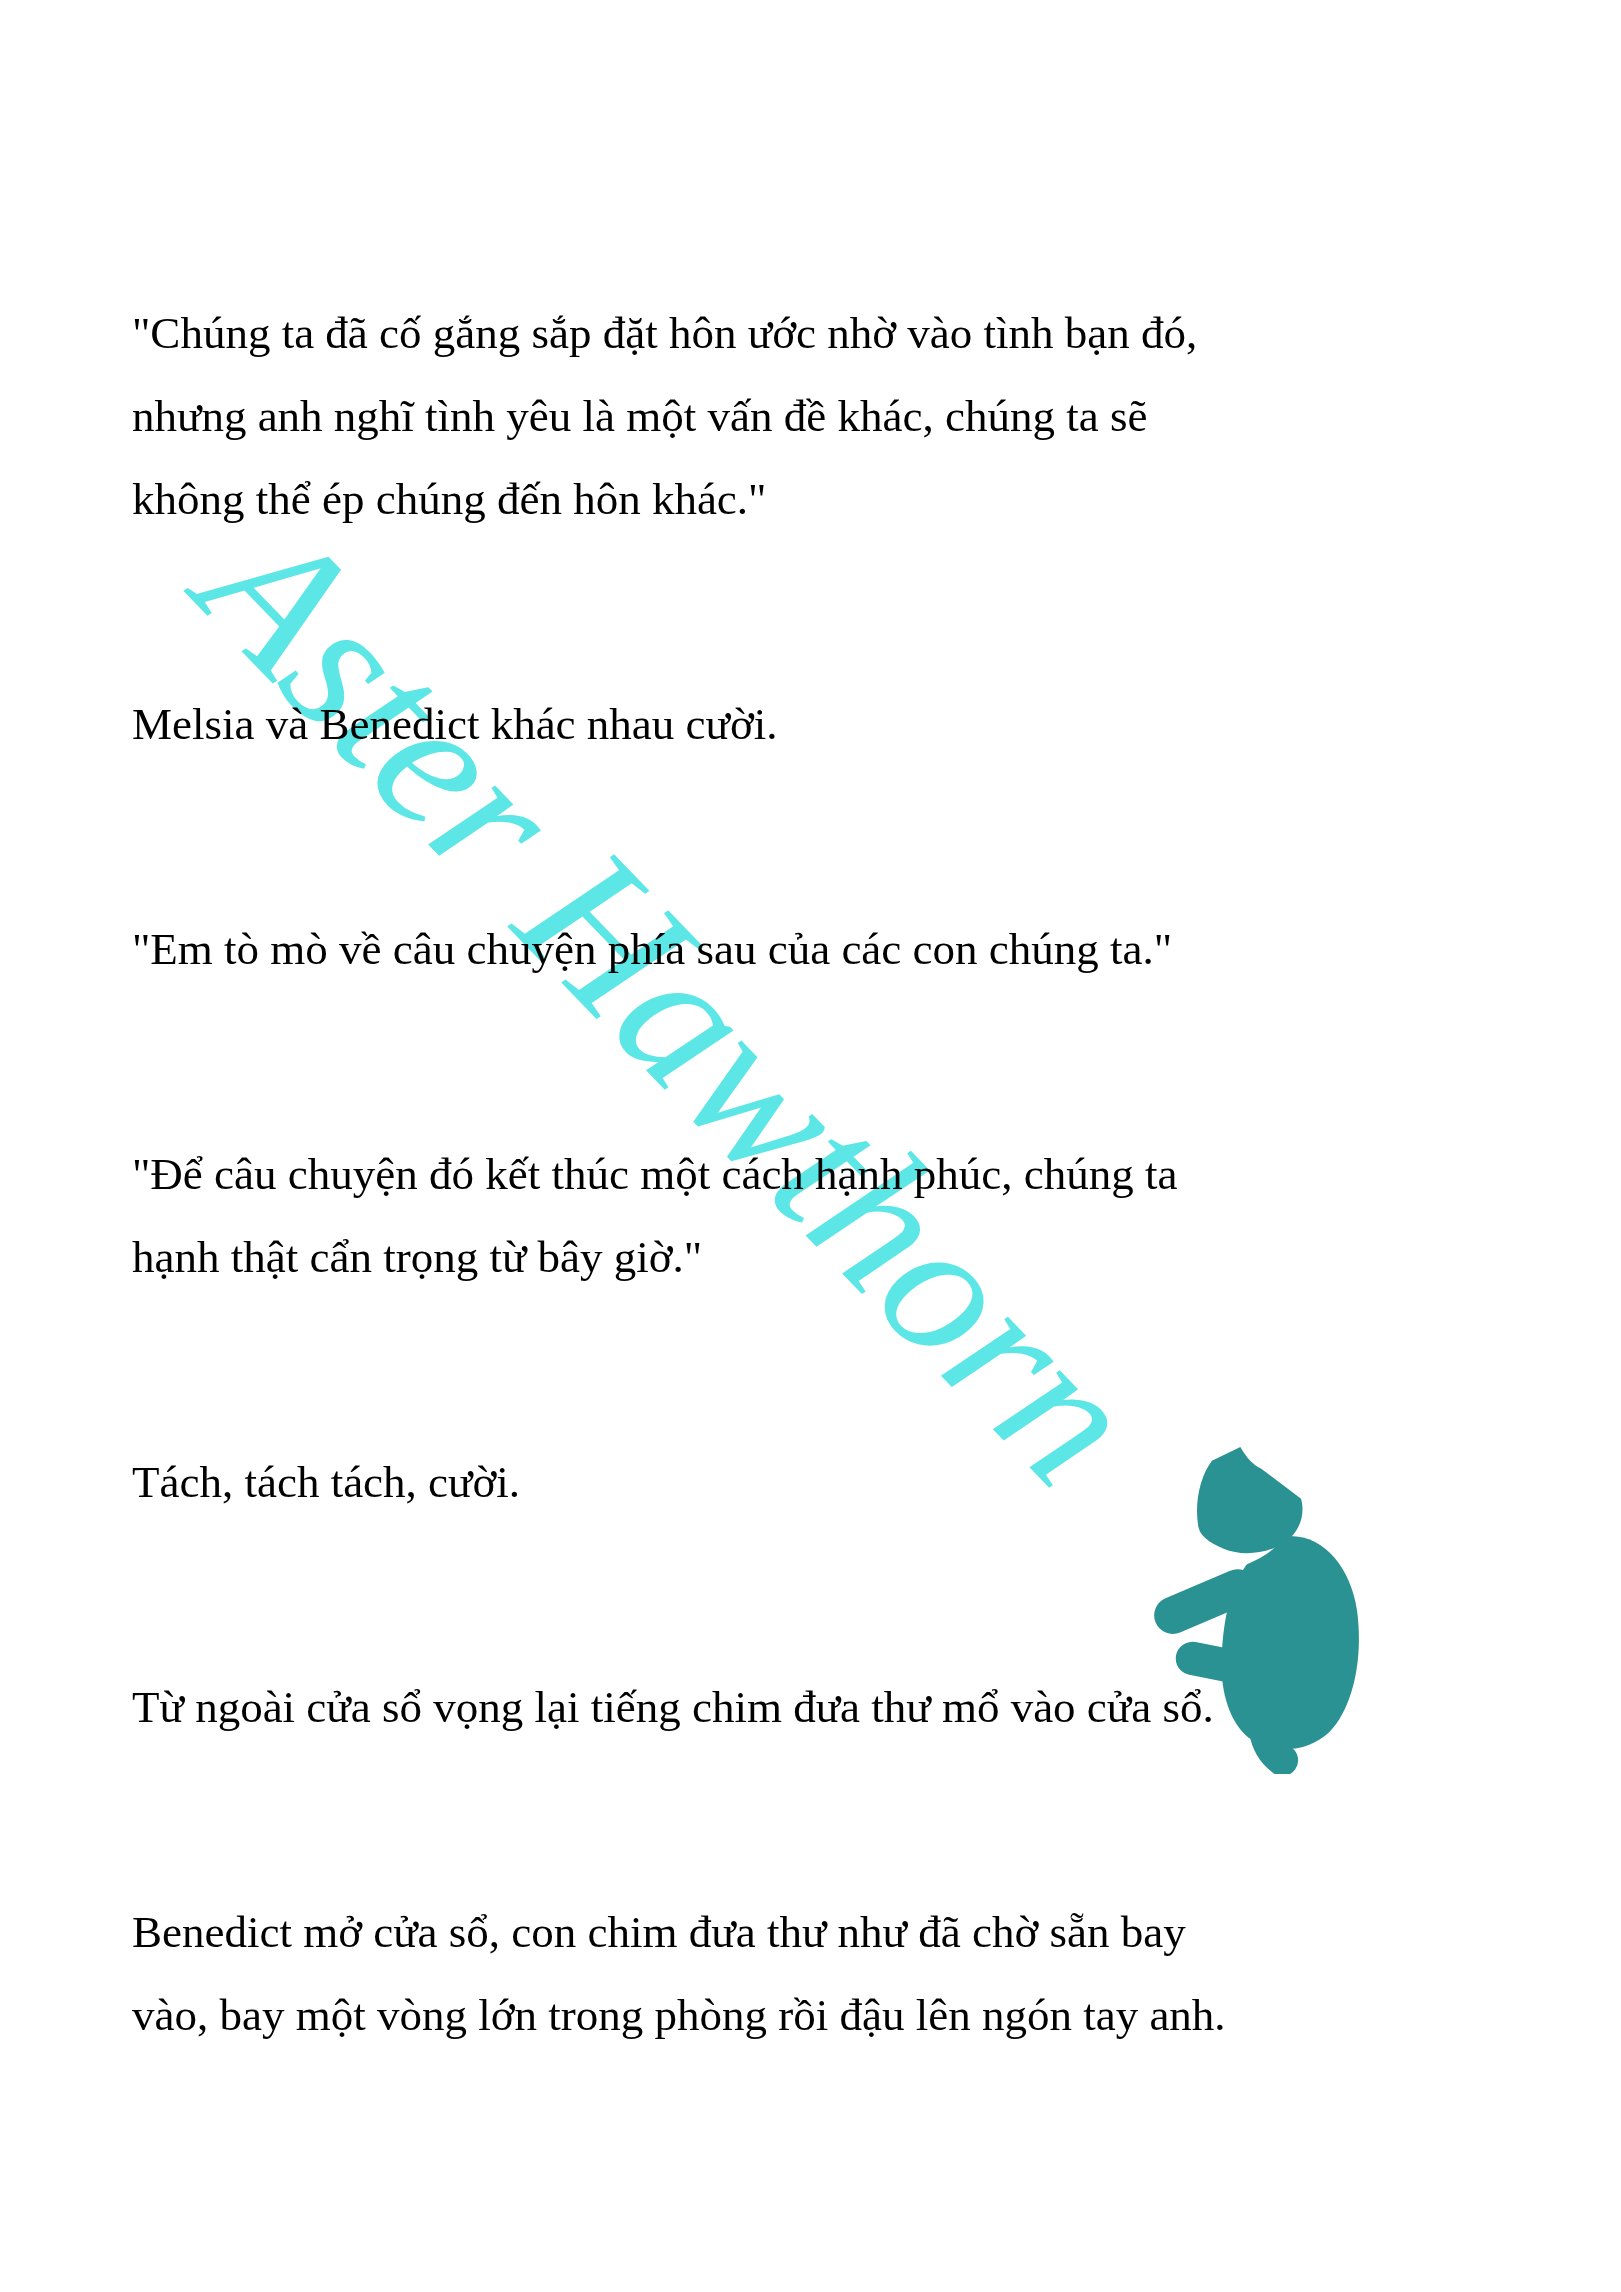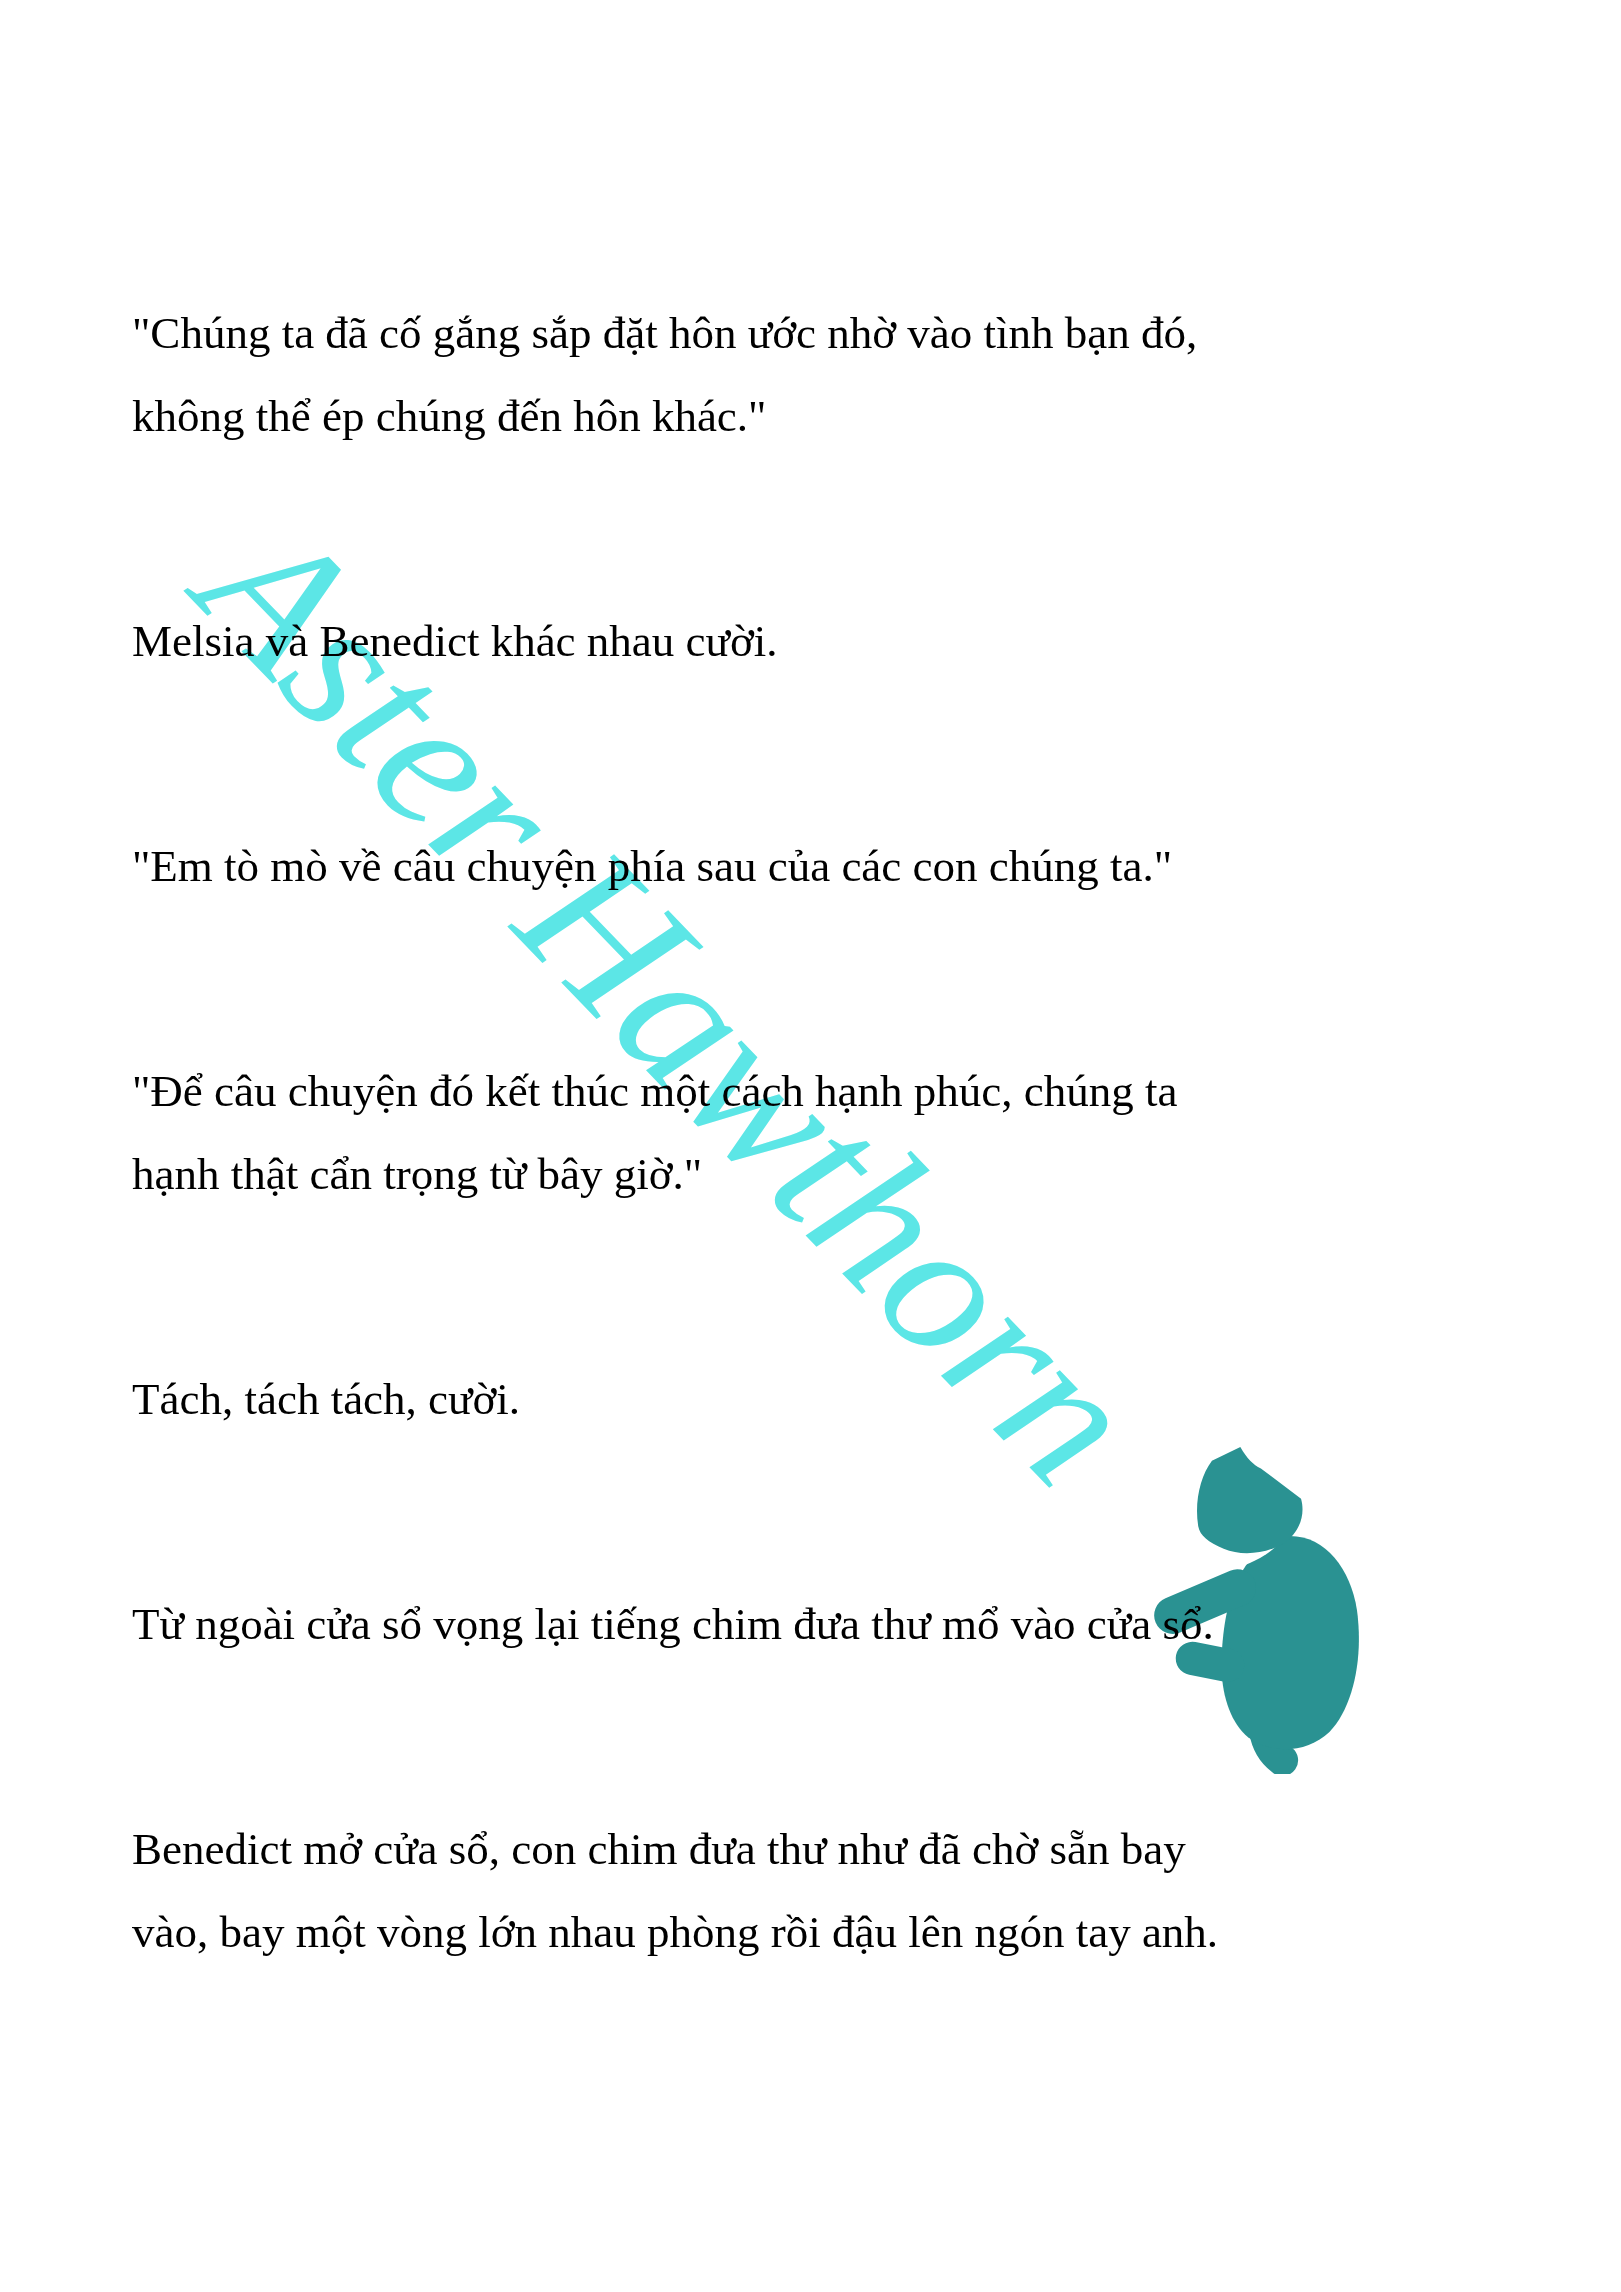--- a/index.html
+++ b/index.html
@@ -79,20 +79,21 @@
                C160,75 152,92 138,102
                C120,113 95,116 76,108
                C60,101 52,95 50,85 Z" fill="currentColor"></path>
     </svg>
   </div>
 
   <div class="content" style="color: rgb(0, 0, 0);">
 
     <div class="paragraph">
       <div class="line">"Chúng ta đã cố gắng sắp đặt hôn ước nhờ vào tình bạn đó,</div>
+      <div class="line">nhưng anh nghĩ tình yêu là một vấn đề khác, chúng ta sẽ</div>
       <div class="line">không thể ép chúng đến hôn khác."</div>
     </div>
 
     <div class="paragraph">
       <div class="line">Melsia và Benedict khác nhau cười.</div>
     </div>
 
     <div class="paragraph">
       <div class="line">"Em tò mò về câu chuyện phía sau của các con chúng ta."</div>
     </div>
@@ -105,18 +106,18 @@
     <div class="paragraph">
       <div class="line">Tách, tách tách, cười.</div>
     </div>
 
     <div class="paragraph">
       <div class="line">Từ ngoài cửa sổ vọng lại tiếng chim đưa thư mổ vào cửa sổ.</div>
     </div>
 
     <div class="paragraph">
       <div class="line">Benedict mở cửa sổ, con chim đưa thư như đã chờ sẵn bay</div>
-      <div class="line">vào, bay một vòng lớn nhau phòng rồi đậu lên ngón tay anh.</div>
+      <div class="line">vào, bay một vòng lớn trong phòng rồi đậu lên ngón tay anh.</div>
     </div>
 
   </div>
 </div>
 
 
 </body></html>

